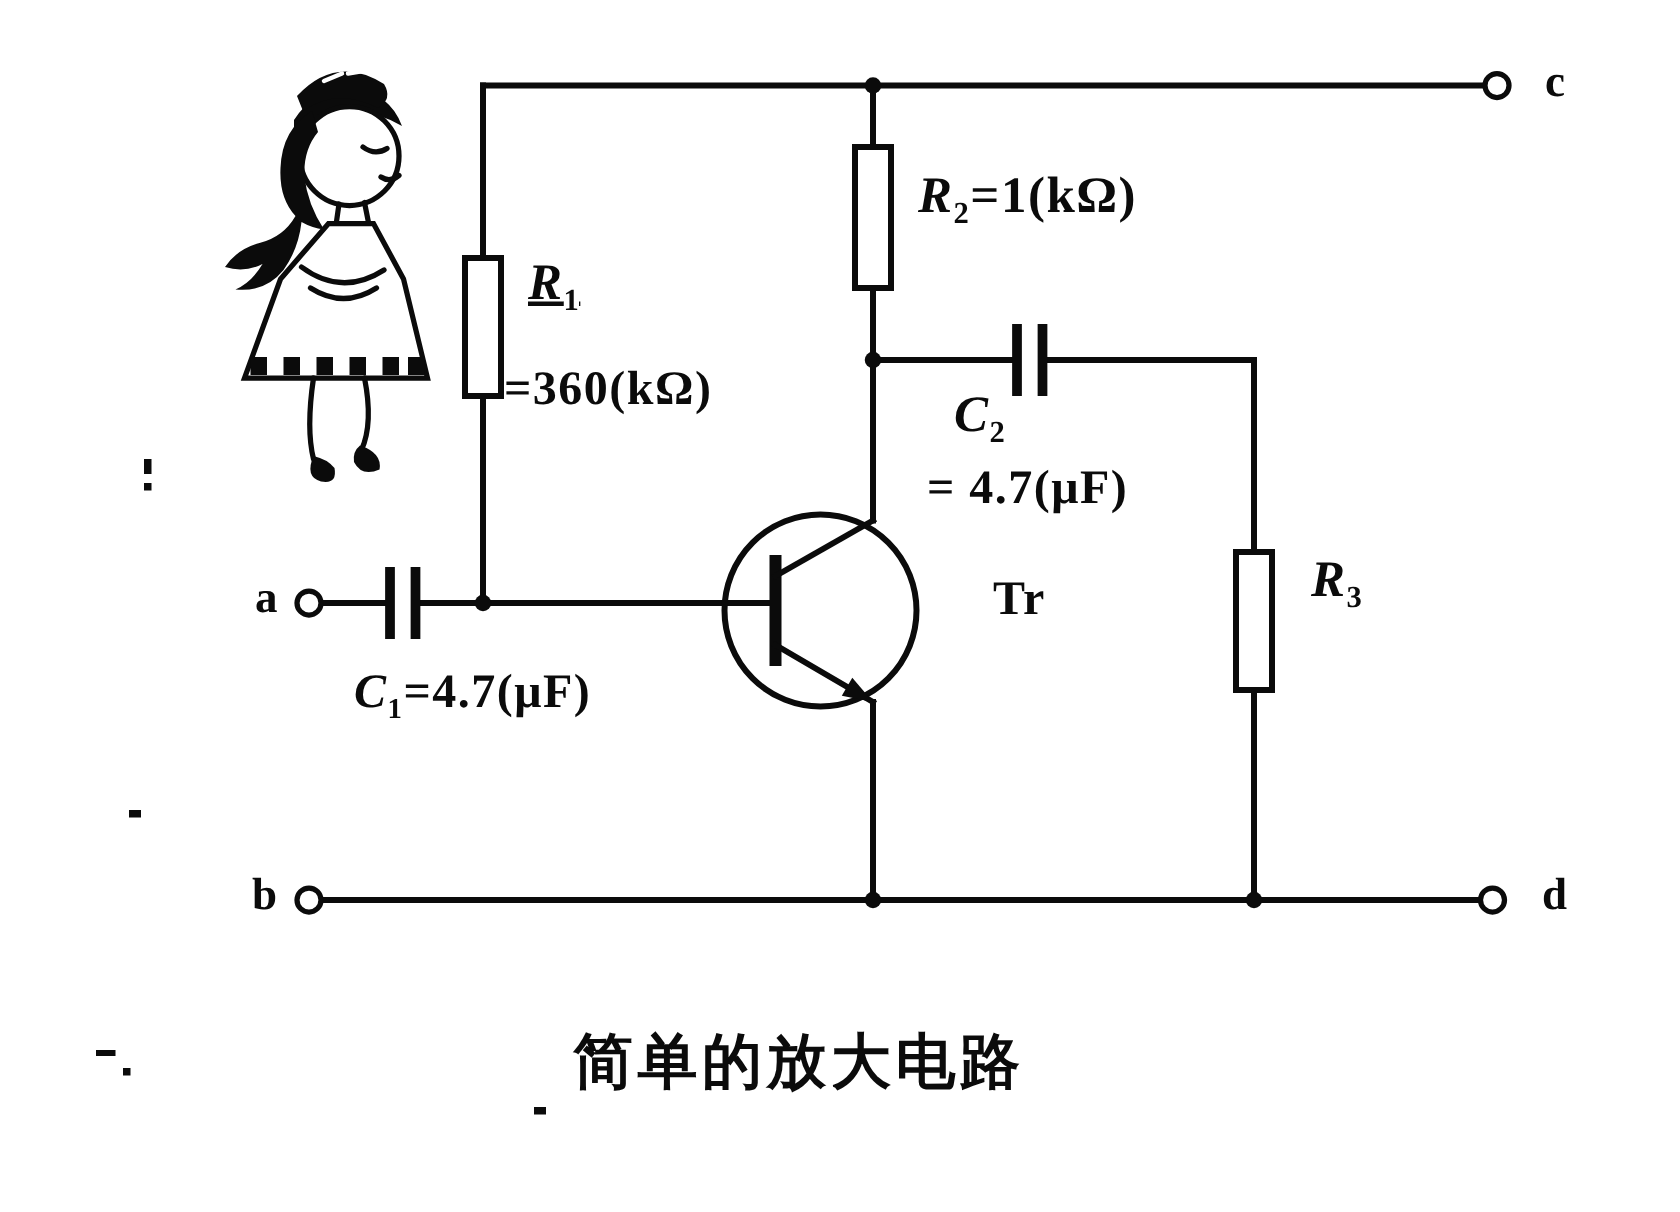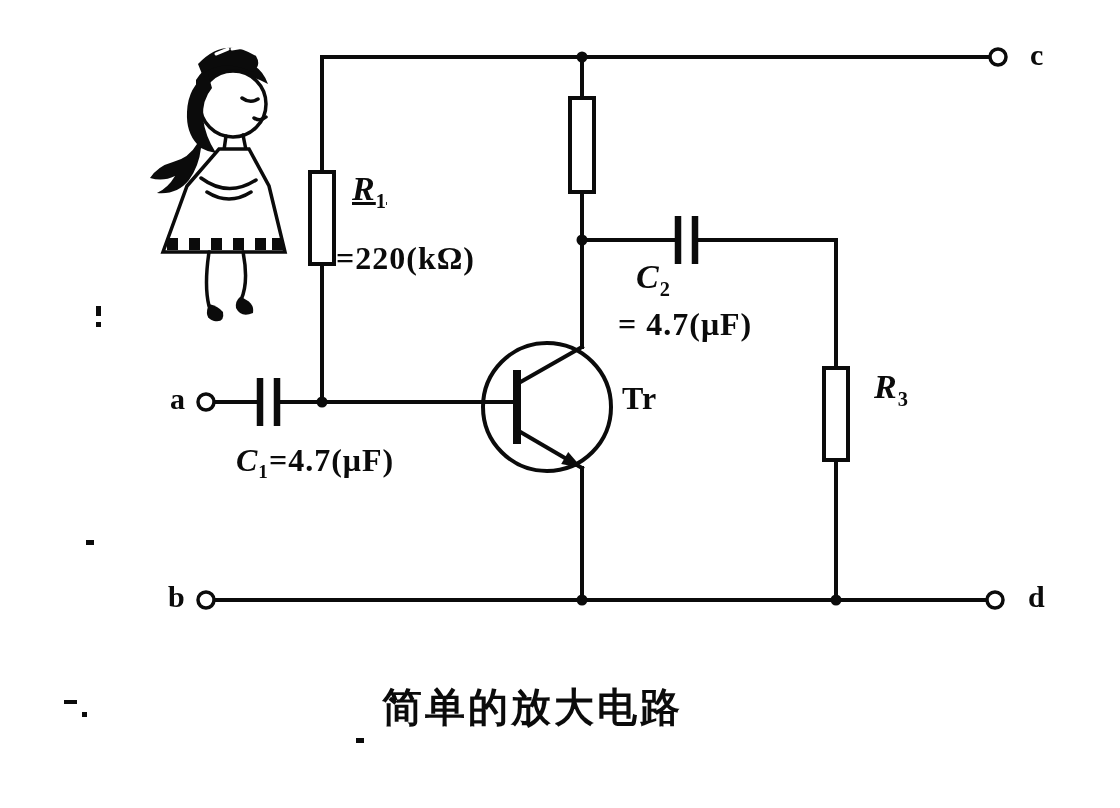--- a/index.html
+++ b/index.html
@@ -134,33 +134,36 @@
       <rect x="64" y="700" width="13" height="4"></rect>
       <rect x="82" y="712" width="5" height="5"></rect>
       <rect x="356" y="738" width="8" height="5"></rect>
     </g>
   </svg>
 
   <div class="lbl big" style="left:352px; top:170px;text-decoration:underline;">
     <span class="sym">R</span><sub>1</sub>
   </div>
   <div class="lbl" style="left:336px; top:240px;">
-    <span class="val">=220(kΩ)</span>
+    <span class="val">=360(kΩ)</span>
   </div>
 
+  <div class="lbl big" style="left:612px; top:112px;">
+    <span class="sym">R</span><sub>2</sub><span class="val">=1(kΩ)</span>
+  </div>
 
   <div class="lbl big" style="left:636px; top:258px;">
     <span class="sym">C</span><sub>2</sub>
   </div>
   <div class="lbl" style="left:618px; top:306px;">
     <span class="val">= 4.7(μF)</span>
   </div>
 
   <div class="lbl" style="left:622px; top:380px;">
-    <span class="val" style="font-weight:700;">Tr</span>
+    <span class="val" style="font-weight:700;margin-left:40px;">Tr</span>
   </div>
 
   <div class="lbl" style="left:236px; top:442px;">
     <span class="sym">C</span><sub>1</sub><span class="val">=4.7(μF)</span>
   </div>
 
   <div class="lbl big" style="left:874px; top:368px;">
     <span class="sym">R</span><sub>3</sub>
   </div>
 

